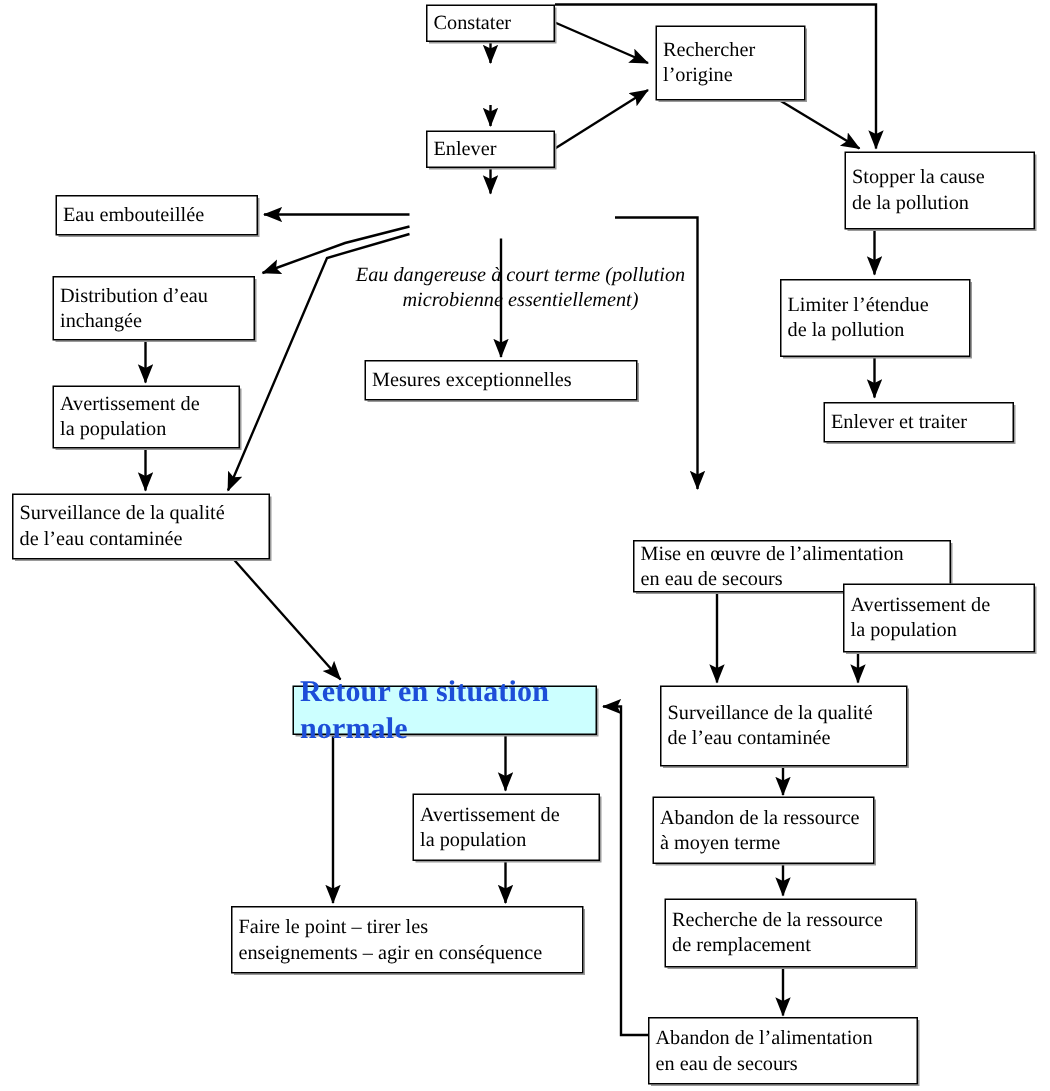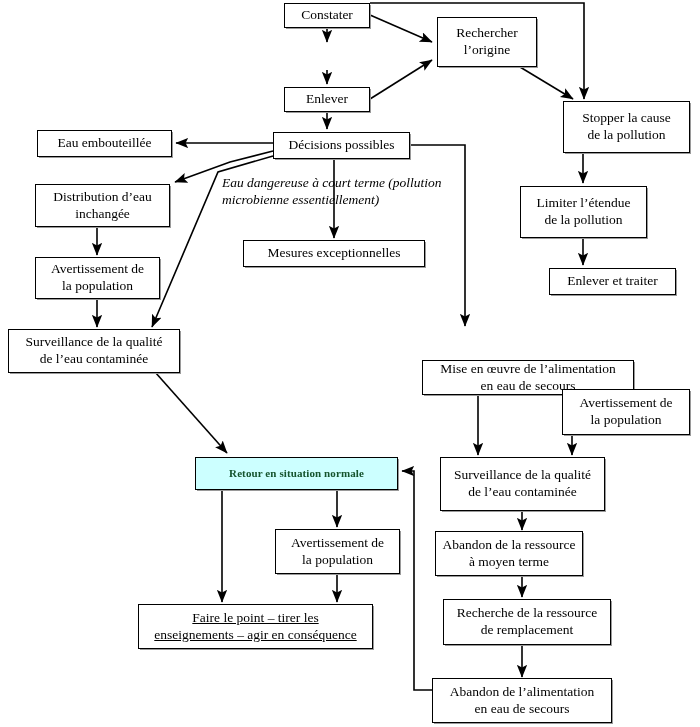--- a/index.html
+++ b/index.html
@@ -12,43 +12,43 @@
   }
   #edges{position:absolute;left:0;top:0;width:700px;height:727px;}
   .node{
     position:absolute;
     box-sizing:border-box;
     border:1px solid #000000;
     background:#ffffff;
     display:flex;
     align-items:center;
     justify-content:center;
-    text-align:center;
+    text-align:left;
     font-size:13.5px;
     line-height:1.25;
     color:#000000;
     padding:1px 4px;
     box-shadow:1.5px 1.5px 0 -0.5px #9a9a9a;
     z-index:2;
   }
   .node .lbl{display:block;width:100%;}
   .node.highlight{
     background:#ccffff;
     border:1px solid #000000;
-    color:#14532d;
+    color:#1d4ed8;
     font-weight:bold;
-    font-size:11px;
+    font-size:20px;
     letter-spacing:0.1px;
   }
   .annot{
     position:absolute;
     font-style:italic;
     font-size:13.5px;
     line-height:1.25;
-    text-align:left;
+    text-align:center;
     color:#000000;
     z-index:1;
   }
 </style>
 </head>
 <body>
 
 <div id="canvas">
 
   <svg id="edges" viewBox="0 0 700 727">
@@ -126,23 +126,20 @@
   </div>
   <div class="node" style="left:520px;top:101px;width:127px;height:52px;margin-left:43px;">
     <span class="lbl">Stopper la cause<br>de la pollution</span>
   </div>
   <div class="node" style="left:520px;top:186px;width:127px;height:52px;">
     <span class="lbl">Limiter l’étendue<br>de la pollution</span>
   </div>
   <div class="node" style="left:521px;top:268px;width:127px;height:27px;margin-left:28px;">
     <span class="lbl">Enlever et traiter</span>
   </div>
-  <div class="node" style="left:273px;top:132px;width:137px;height:27px;">
-    <span class="lbl">Décisions possibles</span>
-  </div>
   <div class="node" style="left:35px;top:184px;width:135px;height:43px;">
     <span class="lbl">Distribution d’eau<br>inchangée</span>
   </div>
   <div class="node" style="left:37px;top:130px;width:135px;height:27px;">
     <span class="lbl">Eau embouteillée</span>
   </div>
   <div class="node" style="left:35px;top:257px;width:125px;height:42px;">
     <span class="lbl">Avertissement de<br>la population</span>
   </div>
   <div class="node" style="left:8px;top:329px;width:172px;height:44px;">
@@ -168,21 +165,21 @@
   </div>
   <div class="node" style="left:432px;top:678px;width:180px;height:45px;">
     <span class="lbl">Abandon de l’alimentation<br>en eau de secours</span>
   </div>
   <div class="node highlight" style="left:195px;top:457px;width:203px;height:33px;">
     <span class="lbl">Retour en situation normale</span>
   </div>
   <div class="node" style="left:275px;top:529px;width:125px;height:45px;">
     <span class="lbl">Avertissement de<br>la population</span>
   </div>
-  <div class="node" style="left:138px;top:604px;width:235px;height:45px;text-decoration:underline;">
+  <div class="node" style="left:154px;top:604px;width:235px;height:45px;">
     <span class="lbl">Faire le point – tirer les<br>enseignements – agir en conséquence</span>
   </div>
 
   <div class="annot" style="left:222px;top:175px;width:250px;">
     <span>Eau dangereuse à court terme (pollution<br>microbienne essentiellement)</span>
   </div>
 
 </div>
 
 </body></html>

